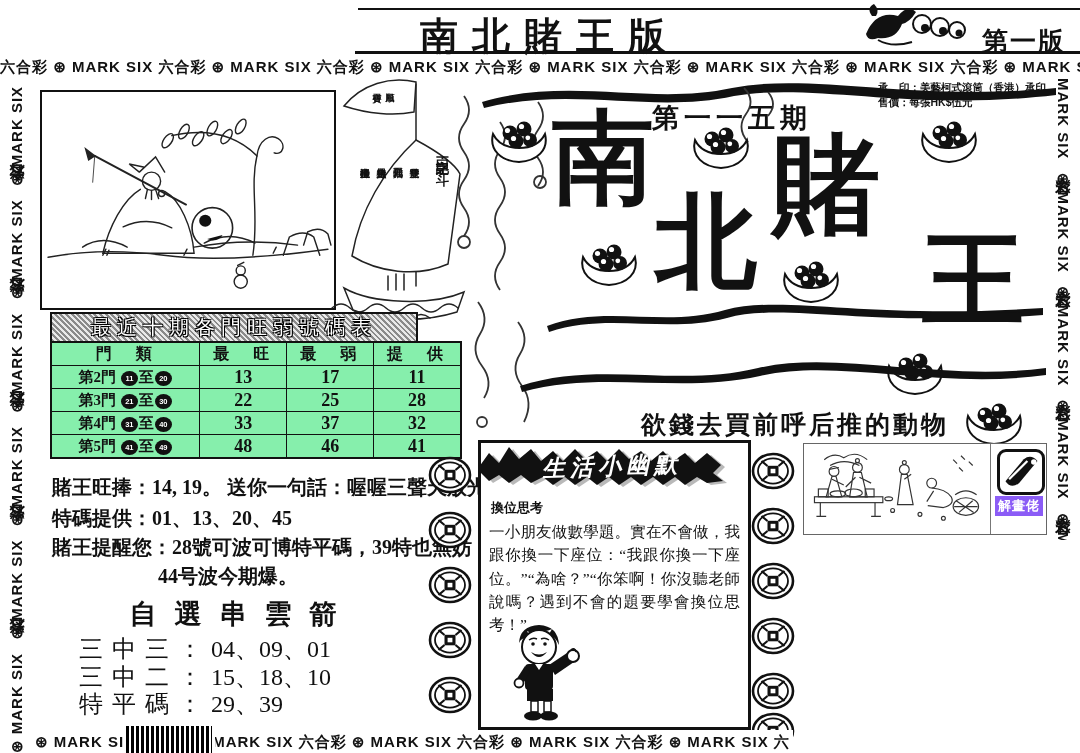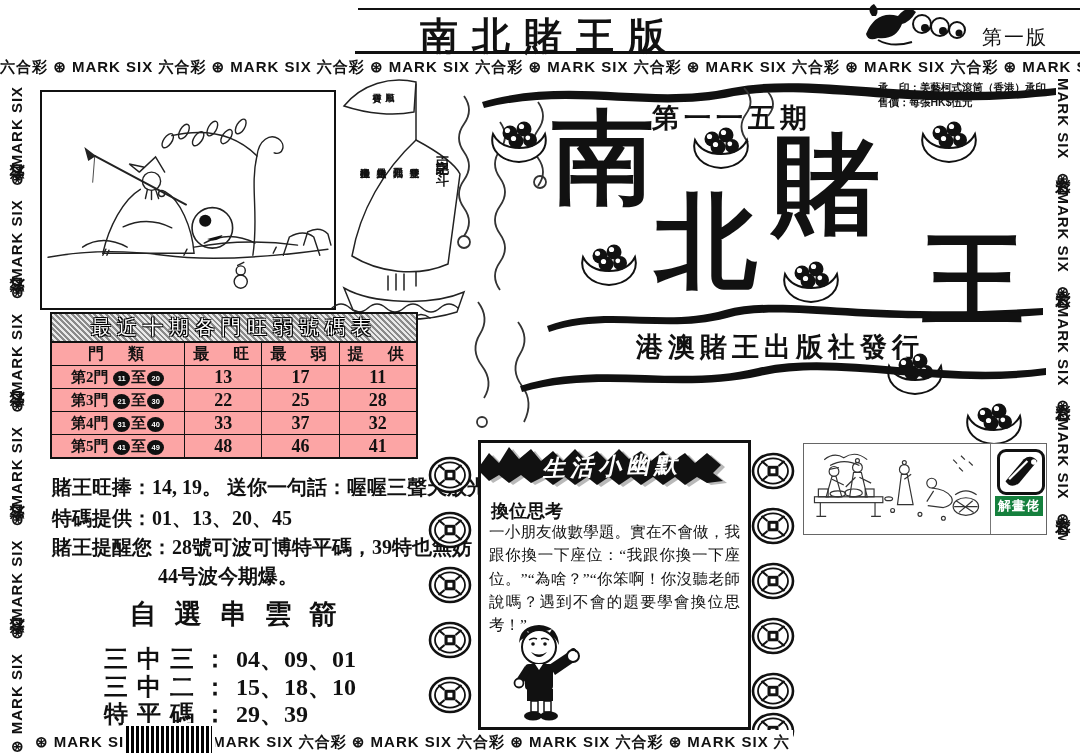--- a/index.html
+++ b/index.html
@@ -13,21 +13,21 @@
   .strip-right{left:1048px;top:78px;width:30px;height:462px;writing-mode:vertical-rl;line-height:30px;}
   .strip-bottom{left:35px;top:730px;width:758px;height:23px;line-height:23px;background:#fff;z-index:6;}
   .barcode{left:126px;top:726px;width:86px;height:27px;z-index:7;
            background:repeating-linear-gradient(90deg,#000 0 3px,#fff 3px 5px);
            box-shadow:0 0 0 3px #fff;}
   
   .rule1{left:358px;top:8px;width:722px;height:2px;background:#111;}
   .rule2{left:355px;top:51px;width:725px;height:3px;background:#111;}
   .masthead{left:420px;top:11px;font-family:Liberation Mono, monospace;font-weight:bold;
             font-size:38px;letter-spacing:14px;}
-  .edition{left:982px;top:24px;font-family:"Liberation Serif",serif;font-weight:normal;font-size:20px;letter-spacing:2px;}
+  .edition{left:982px;top:24px;font-family:"Liberation Serif",serif;font-weight:bold;font-size:26px;letter-spacing:2px;}
   .printinfo{left:878px;top:80px;width:185px;font-size:10.5px;font-weight:bold;line-height:1.45;}
   
   .issue{left:652px;top:100px;font-size:27px;font-weight:bold;letter-spacing:5px;font-family:"Liberation Serif",serif;}
   .bigchar{font-family:"Liberation Serif",serif;font-weight:900;line-height:1;z-index:1;}
   .c-nan{left:552px;top:108px;font-size:102px;}
   .c-bei{left:655px;top:192px;font-size:102px;}
   .c-du{left:772px;top:132px;font-size:108px;}
   .c-wang{left:922px;top:230px;font-size:102px;}
   .publisher{left:500px;top:329px;width:560px;text-align:center;font-size:27px;font-weight:bold;
              letter-spacing:5px;font-family:"Liberation Serif",serif;}
@@ -39,50 +39,50 @@
   .sail-motto{left:433px;top:150px;width:18px;height:132px;font-size:13px;font-weight:bold;}
   .sail-verse{left:356px;top:160px;width:66px;height:110px;font-size:10px;line-height:16.5px;}
   
   .illu{left:40px;top:90px;width:292px;height:216px;border:2.5px solid #111;background:#fff;}
   
   .tblwrap{left:50px;top:312px;width:368px;z-index:2;}
   .tbl-title{height:27px;line-height:27px;text-align:center;font-size:20px;font-weight:normal;letter-spacing:6px;
       color:#fff;background:repeating-linear-gradient(45deg,#8a8a8a 0 2px,#e9e9e9 2px 4px);
       text-shadow:-1px -1px 0 #000,1px -1px 0 #000,-1px 1px 0 #000,1px 1px 0 #000;
       border:2px solid #111;border-bottom:none;font-family:"Liberation Serif",serif;}
-  table.hot{border-collapse:collapse;width:368px;border:2.5px solid #111;background:#fca5a5;}
+  table.hot{border-collapse:collapse;width:412px;border:2.5px solid #111;background:#86efac;}
   table.hot th,table.hot td{border:1.6px solid #111;text-align:center;padding:0;height:22px;}
   table.hot th{font-size:16px;font-weight:bold;letter-spacing:4px;font-family:"Liberation Serif",serif;}
   td.gate{font-size:15px;font-weight:bold;width:134px;white-space:nowrap;font-family:"Liberation Serif",serif;}
   td.num{font-family:"Liberation Serif",serif;font-size:18px;font-weight:bold;width:78px;}
   .ball{display:inline-block;width:17px;height:15px;border-radius:50%;background:#111;color:#fff;
         font-size:7.5px;line-height:15px;text-align:center;vertical-align:middle;font-weight:bold;
         font-family:"Liberation Sans",sans-serif;margin:0 1px;}
   
   .tipline{white-space:nowrap;font-weight:bold;font-size:20px;font-family:"Liberation Serif",serif;}
   .tipnum{font-family:"Liberation Serif",serif;}
   
   .ca-title{left:52px;top:596px;width:380px;text-align:center;font-size:27px;font-weight:bold;
             letter-spacing:18px;font-family:"Liberation Serif",serif;}
-  .ca-row{left:104px;white-space:nowrap;font-size:24px;font-weight:bold;font-family:"Liberation Serif",serif;margin-top:10px;}
+  .ca-row{left:79px;white-space:nowrap;font-size:24px;font-weight:normal;font-family:"Liberation Serif",serif;}
   .ca-label{letter-spacing:9px;}
   
   .humor{left:478px;top:440px;width:267px;height:284px;border:3px solid #111;background:#fff;z-index:3;}
   .humor-head{position:absolute;left:-6px;top:-2px;width:262px;height:52px;}
   .humor-title{position:absolute;left:12px;top:8px;width:238px;text-align:center;color:#fff;
       font-size:23px;font-weight:bold;font-style:italic;letter-spacing:5px;transform:rotate(-2deg);
       font-family:"Liberation Serif",serif;}
-  .humor-sub{position:absolute;left:10px;top:56px;font-size:18px;font-weight:bold;font-family:"Liberation Serif",serif;}
+  .humor-sub{position:absolute;left:10px;top:56px;font-size:13px;font-weight:bold;font-family:"Liberation Serif",serif;}
   .humor-body{position:absolute;left:8px;top:77px;width:251px;font-size:15.5px;line-height:1.5;
       text-align:justify;font-family:"Liberation Serif",serif;}
   
   .comic{left:803px;top:443px;width:242px;height:90px;border:1px solid #666;background:#fff;}
   .comic-div{position:absolute;left:186px;top:0;width:1px;height:90px;background:#777;}
   .jp-icon{position:absolute;left:193px;top:5px;width:42px;height:40px;border:3.5px solid #111;border-radius:9px;}
-  .jp-label{position:absolute;left:191px;top:52px;width:48px;background:#15803d;color:#fff;text-align:center;
+  .jp-label{position:absolute;left:191px;top:52px;width:48px;background:#8b5cf6;color:#fff;text-align:center;
       font-size:13px;font-weight:bold;letter-spacing:1px;padding:1px 0;font-family:"Liberation Serif",serif;}
   .coin{width:44px;height:38px;z-index:2;}
 </style>
 </head>
 <body>
 
 <div id="page">
 
   <svg width="0" height="0" style="position:absolute" aria-hidden="true">
     <defs>
@@ -235,25 +235,25 @@
   <svg class="abs" style="left:884px;top:352px" width="62" height="46">
       <use href="#sym-ingot"></use>
     </svg>
   <svg class="abs" style="left:963px;top:402px" width="62" height="46">
       <use href="#sym-ingot"></use>
     </svg>
 
   <svg class="abs" style="left:545px;top:296px;width:500px;height:36px" viewBox="0 0 500 36">
     <path d="M2,30 C60,8 120,32 180,14 C240,-2 320,24 498,12 L498,19 C320,32 240,6 182,22 C122,38 62,16 4,36 Z" fill="#111"></path>
   </svg>
-  <div class="abs publisher">港澳賭王出版社發行</div>
   <svg class="abs" style="left:518px;top:354px;width:530px;height:38px" viewBox="0 0 530 38">
     <path d="M2,32 C80,6 160,34 240,14 C320,-4 420,28 528,14 L528,21 C420,36 320,4 242,22 C162,40 82,16 4,38 Z" fill="#111"></path>
   </svg>
 
+  <div class="abs riddle">欲錢去買前呼后推的動物</div>
 
   <div class="abs tblwrap">
     <div class="tbl-title">最近十期各門旺弱號碼表</div>
     <table class="hot">
       <tbody>
           <tr>
         <th>門　類</th>
         <th>最　旺</th>
         <th>最　弱</th>
         <th>提　供</th>

